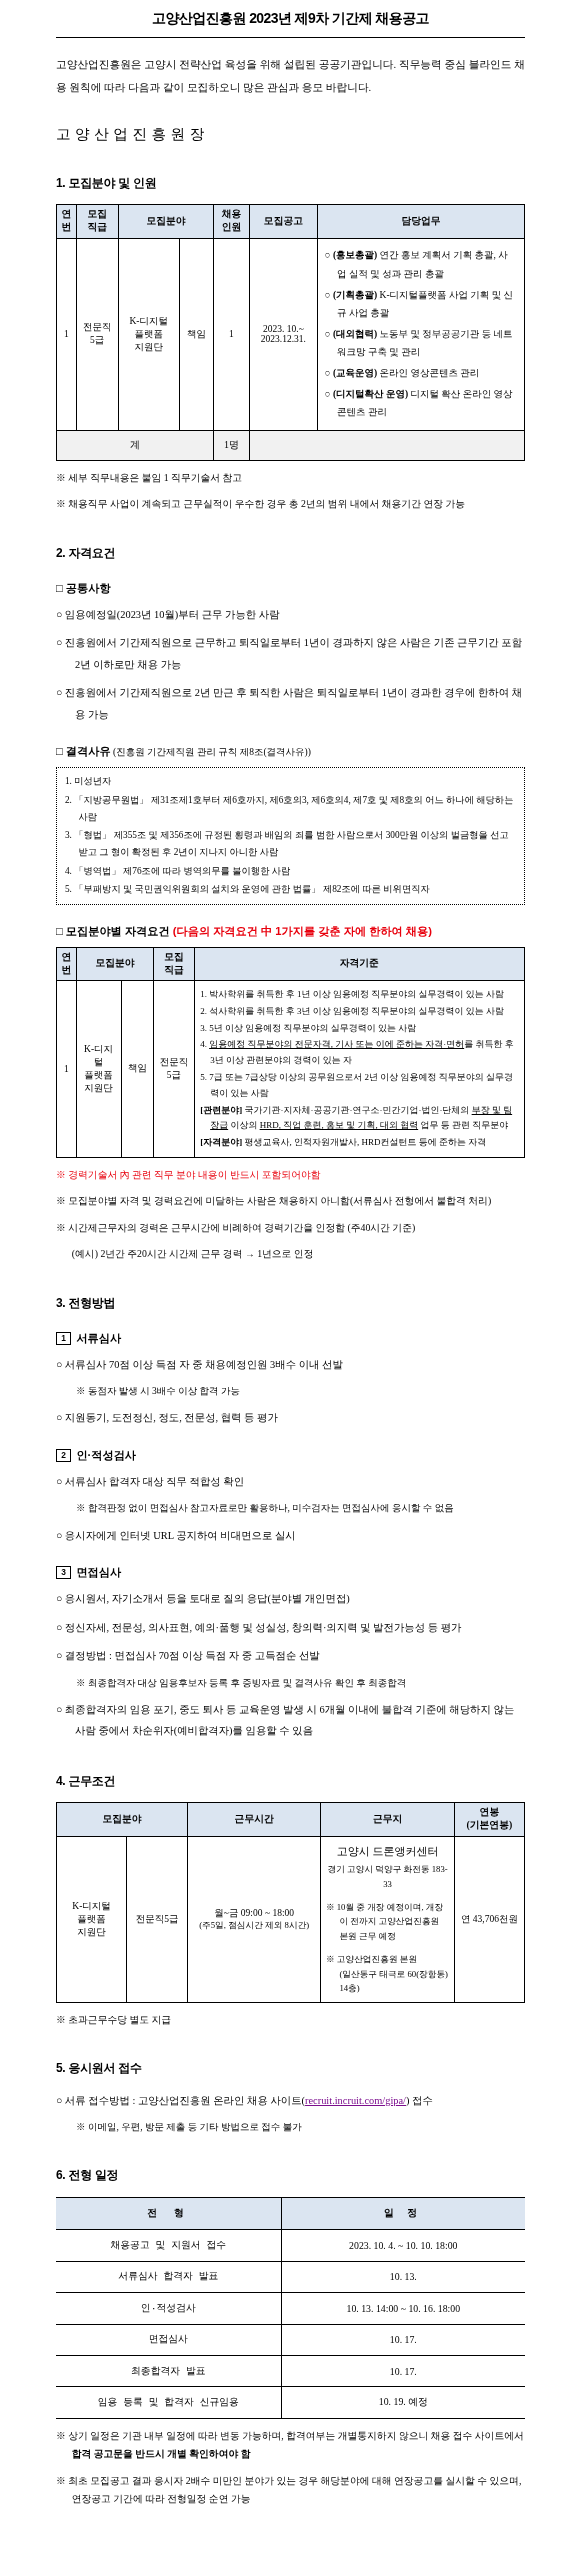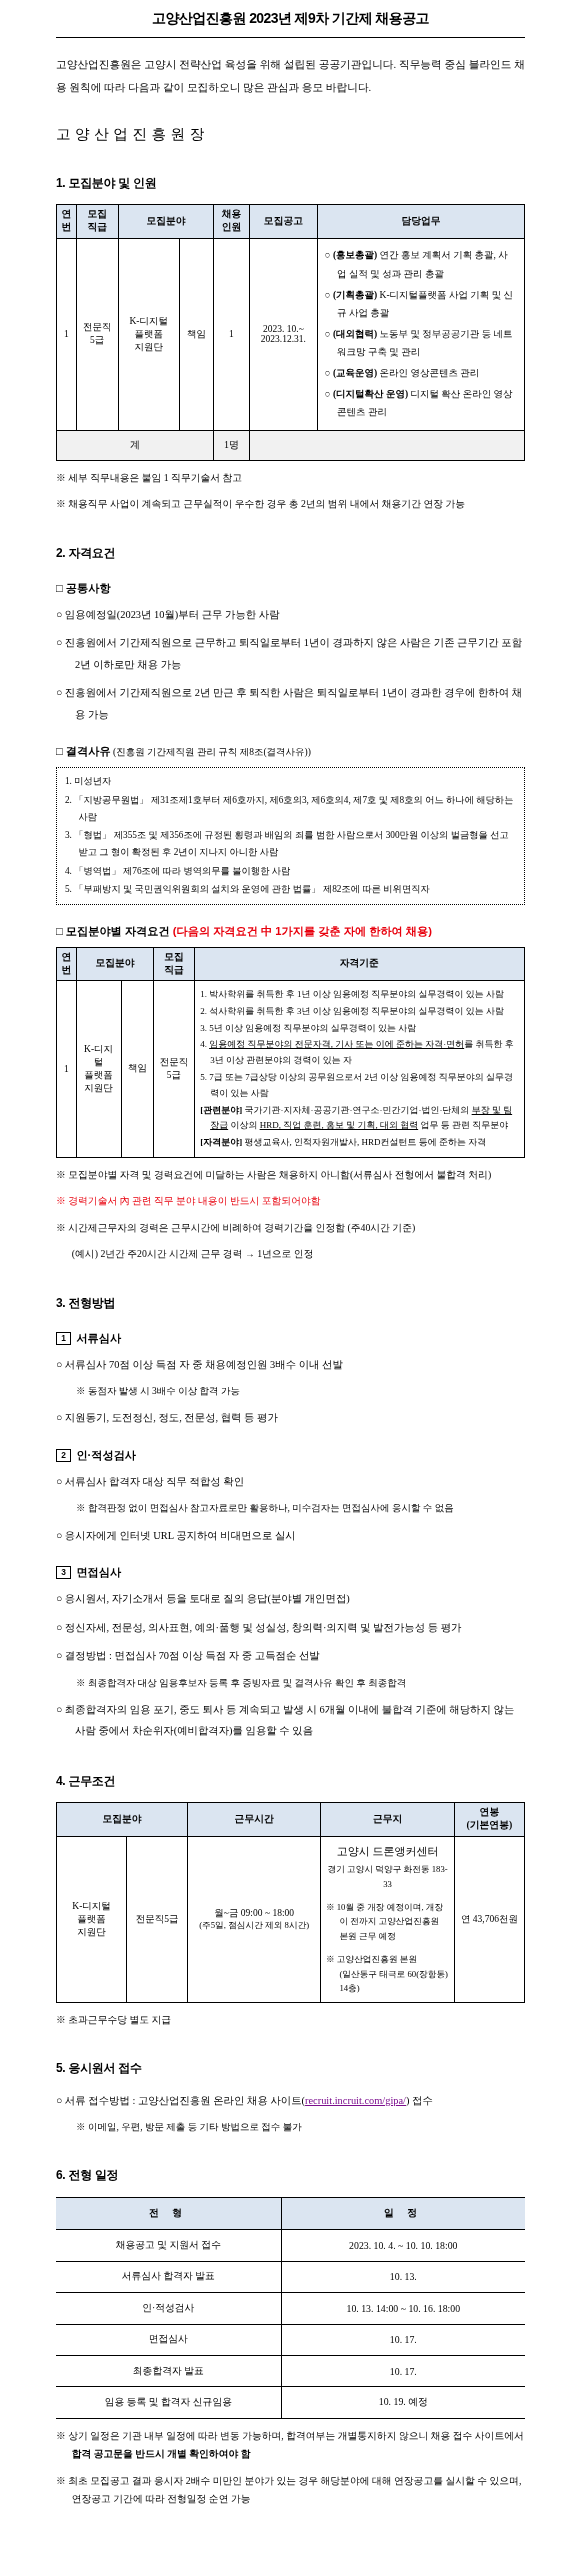--- a/index.html
+++ b/index.html
@@ -39,21 +39,21 @@
           font-family:"Liberation Sans","DejaVu Sans",sans-serif;}
   
   .dotted-box{border:0.8px dotted #000;padding:4.5px 7.9px;margin:7.9px 0;font-size:9.3px;line-height:1.85;}
   .dq-line{padding-left:13.5px;text-indent:-13.5px;margin:1.1px 0;}
   
   .place-cell{padding:5.6px 4.5px;line-height:1.7;font-size:8.7px;}
   .place-main{font-size:11px;margin-bottom:1.1px;}
   .place-note{text-align:left;padding-left:13.5px;text-indent:-13.5px;margin-top:7.9px;}
   .hours2{font-size:8.7px;}
   
-  .sched td:first-child, .sched th:first-child{border-left:none;}
+  .sched td:first-child, .sched th:first-child{border-left:none;font-family:Liberation Mono, monospace;}
   .sched td:last-child, .sched th:last-child{border-right:none;}
   .sched th{letter-spacing:5.6px;height:25px;}
   .sched td{height:23.6px;font-size:9.8px;}
   .link{color:#7c0e8e;text-decoration:underline;}
   .b{font-weight:bold;}
 </style>
 </head>
 <body>
 
 <div class="page">
@@ -162,22 +162,22 @@
         <div class="crit-line">2. 석사학위를 취득한 후 3년 이상 임용예정 직무분야의 실무경력이 있는 사람</div>
         <div class="crit-line">3. 5년 이상 임용예정 직무분야의 실무경력이 있는 사람</div>
         <div class="crit-line"><span>4. </span><span class="u">임용예정 직무분야의 전문자격, 기사 또는 이에 준하는 자격·면허</span><span>를 취득한 후 3년 이상 관련분야의 경력이 있는 자</span></div>
         <div class="crit-line">5. 7급 또는 7급상당 이상의 공무원으로서 2년 이상 임용예정 직무분야의 실무경력이 있는 사람</div>
         <div class="crit-line"><span class="b">[관련분야]</span><span> 국가기관·지자체·공공기관·연구소·민간기업·법인·단체의 </span><span class="u">부장 및 팀장급</span><span> 이상의 </span><span class="u">HRD, 직업 훈련, 홍보 및 기획, 대외 협력</span><span> 업무 등 관련 직무분야</span></div>
         <div class="crit-line"><span class="b">[자격분야]</span><span> 평생교육사, 인적자원개발사, HRD컨설턴트 등에 준하는 자격</span></div>
       </td>
     </tr>
   </tbody>
     </table>
+  <div class="note red">※ 경력기술서 內 관련 직무 분야 내용이 반드시 포함되어야함</div>
   <div class="note">※ 모집분야별 자격 및 경력요건에 미달하는 사람은 채용하지 아니함(서류심사 전형에서 불합격 처리)</div>
-  <div class="note red">※ 경력기술서 內 관련 직무 분야 내용이 반드시 포함되어야함</div>
   <div class="note">※ 시간제근무자의 경력은 근무시간에 비례하여 경력기간을 인정함 (주40시간 기준)</div>
   <div class="note" style="padding-left:27px;text-indent:-11.2px;">(예시) 2년간 주20시간 시간제 근무 경력 → 1년으로 인정</div>
 
   <h2 class="sec-h">3. 전형방법</h2>
 
   <h3 class="sub-h"><span class="numbox">1</span><span>서류심사</span></h3>
   <div class="oi">○ 서류심사 70점 이상 득점 자 중 채용예정인원 3배수 이내 선발</div>
   <div class="xi">※ 동점자 발생 시 3배수 이상 합격 가능</div>
   <div class="oi">○ 지원동기, 도전정신, 정도, 전문성, 협력 등 평가</div>
 
@@ -185,21 +185,21 @@
   <div class="oi">○ 서류심사 합격자 대상 직무 적합성 확인</div>
   <div class="xi">※ 합격판정 없이 면접심사 참고자료로만 활용하나, 미수검자는 면접심사에 응시할 수 없음</div>
   <div class="oi">○ 응시자에게 인터넷 URL 공지하여 비대면으로 실시</div>
 
   <h3 class="sub-h"><span class="numbox">3</span><span>면접심사</span></h3>
   <div class="oi">○ 응시원서, 자기소개서 등을 토대로 질의 응답(분야별 개인면접)</div>
   <div class="oi">○ 정신자세, 전문성, 의사표현, 예의·품행 및 성실성, 창의력·의지력 및 발전가능성 등 평가</div>
 
   <div class="oi">○ 결정방법 : 면접심사 70점 이상 득점 자 중 고득점순 선발</div>
   <div class="xi">※ 최종합격자 대상 임용후보자 등록 후 증빙자료 및 결격사유 확인 후 최종합격</div>
-  <div class="oi">○ 최종합격자의 임용 포기, 중도 퇴사 등 계속되고 발생 시 6개월 이내에 불합격 기준에 해당하지 않는 사람 중에서 차순위자(예비합격자)를 임용할 수 있음</div>
+  <div class="oi">○ 최종합격자의 임용 포기, 중도 퇴사 등 교육운영 발생 시 6개월 이내에 불합격 기준에 해당하지 않는 사람 중에서 차순위자(예비합격자)를 임용할 수 있음</div>
 
   <h2 class="sec-h">4. 근무조건</h2>
   <table>
     <colgroup>
       <col style="width:15%">
         <col style="width:13%">
         <col style="width:28.5%">
         <col style="width:28.5%">
         <col style="width:15%">
     </colgroup>

